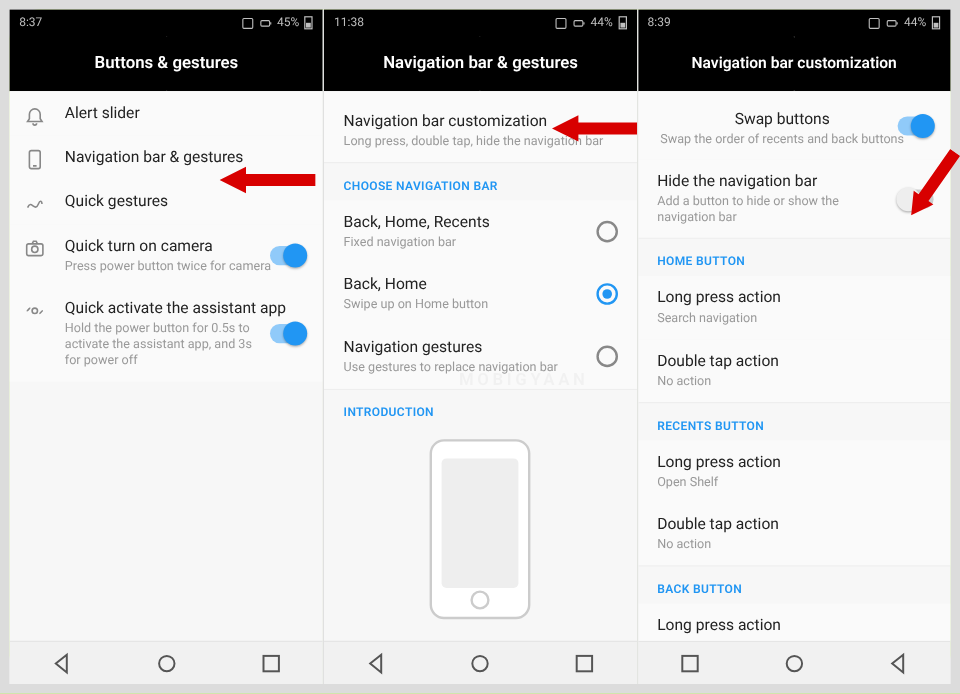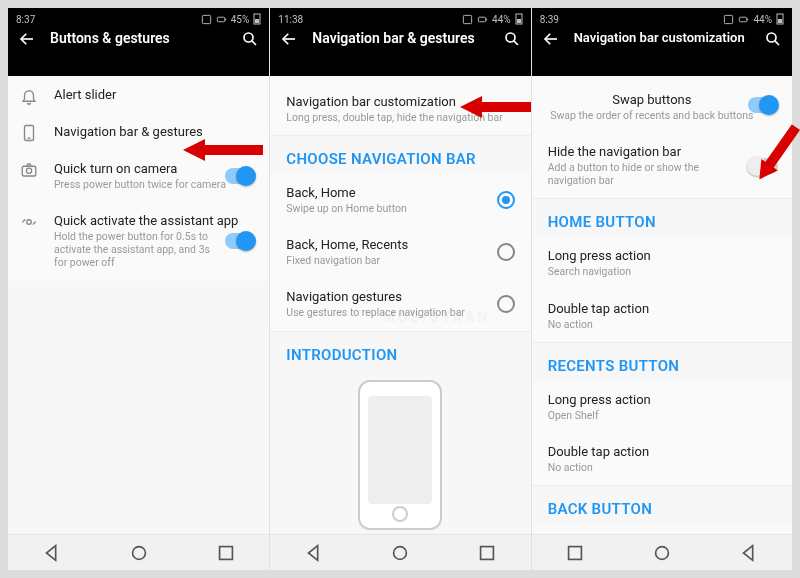--- a/index.html
+++ b/index.html
@@ -3,29 +3,29 @@
 <meta charset="utf-8">
 <style>
   * { box-sizing: border-box; margin: 0; padding: 0; font-family: -apple-system, Roboto, Arial, sans-serif; }
   body { background: #dcdcdc; width: 800px; height: 578px; overflow: hidden; position: relative; }
   .stage { position: absolute; left: 8px; top: 8px; width: 784px; height: 562px; background: #bef264; display: flex; border-radius: 24px; }
   .col { width: 33.333%; height: 100%; display: flex; flex-direction: column; position: relative; background:#f7f7f7; }
   .col + .col { border-left: 1px solid #e0e0e0; }
   .statusbar { height: 22px; background: #000; color: #bfbfbf; display: flex; align-items: center; justify-content: space-between; padding: 0 8px; font-size: 10px; }
   .statusbar .right { display:flex; align-items:center; gap:4px; }
   .statusbar svg { display:block; }
-  .appbar { height: 46px; background: #000; color: #fff; display: flex; padding: 0 10px; gap: 14px; }
+  .appbar { height: 46px; background: #000; color: #fff; display: flex; align-items: center; padding: 0 10px; gap: 14px; flex-direction: column; }
   .appbar .title { font-size: 14px; font-weight: 600; flex: 1; }
   .content { flex: 1; overflow: hidden; background: #f7f7f7; font-size: 12.5px; color: #333; }
   .item { padding: 11px 14px 11px 46px; position: relative; background:#fafafa; }
   .item.noicon { padding-left: 16px; }
   .item .label { font-size: 13px; color: #222; }
   .item .sub { font-size: 10.5px; color: #999; margin-top: 2px; line-height: 1.25; }
   .item .leading { position:absolute; left:12px; top:11px; width:20px; height:20px; color:#888; }
-  .section { padding: 14px 16px 6px; font-size: 15px; font-weight: 600; color: #2196f3; letter-spacing: .3px; }
+  .section { padding: 14px 16px 6px; font-size: 10px; font-weight: 600; color: #2196f3; letter-spacing: .3px; }
   .divider { height:1px; background:#eee; }
   .toggle { position:absolute; right:14px; top:50%; transform:translateY(-50%); width:30px; height:16px; border-radius:10px; }
   .toggle.on { background:#90caf9; }
   .toggle.on::after { content:""; position:absolute; right:-1px; top:-2px; width:20px; height:20px; border-radius:50%; background:#2196f3; box-shadow:0 1px 2px rgba(0,0,0,.3);}
   .toggle.off { background:#ccc; }
   .toggle.off::after { content:""; position:absolute; left:-1px; top:-2px; width:20px; height:20px; border-radius:50%; background:#eee; box-shadow:0 1px 2px rgba(0,0,0,.3);}
   .radio { position:absolute; right:16px; top:50%; transform:translateY(-50%); width:18px; height:18px; border-radius:50%; border:2px solid #888; }
   .radio.selected { border-color:#2196f3; }
   .radio.selected::after { content:""; position:absolute; left:3px; top:3px; width:8px; height:8px; border-radius:50%; background:#2196f3;}
   .navbar { height: 36px; background: #f1f1f1; display:flex; align-items:center; justify-content:space-around; border-top:1px solid #e5e5e5;}
@@ -80,20 +80,26 @@
       </div>
       <div class="item">
         <span class="leading"><svg width="18" height="18" viewBox="0 0 24 24" fill="none" stroke="#888" stroke-width="1.8">
               <rect x="6" y="2" width="12" height="20" rx="2"></rect>
               <line x1="10" y1="19" x2="14" y2="19"></line>
             </svg></span>
         <div class="label">Navigation bar &amp; gestures</div>
       </div>
       <div class="item">
         <span class="leading"><svg width="18" height="18" viewBox="0 0 24 24" fill="none" stroke="#888" stroke-width="1.8">
+              <path d="M4 16c4-10 8 6 12-4 2-5 4-3 4 0"></path>
+            </svg></span>
+        <div class="label">Quick gestures</div>
+      </div>
+      <div class="item">
+        <span class="leading"><svg width="18" height="18" viewBox="0 0 24 24" fill="none" stroke="#888" stroke-width="1.8">
               <rect x="3" y="7" width="18" height="13" rx="2"></rect>
               <circle cx="12" cy="13" r="3.5"></circle>
               <path d="M9 7l1.5-3h3L15 7"></path>
             </svg></span>
         <div class="label">Quick turn on camera</div>
         <div class="sub">Press power button twice for camera</div>
         <div class="toggle on"></div>
       </div>
       <div class="item">
         <span class="leading"><svg width="18" height="18" viewBox="0 0 24 24" fill="none" stroke="#888" stroke-width="1.8">
@@ -152,28 +158,28 @@
         </svg>
     </div>
     <div class="content">
       <div class="item noicon" style="padding-top:18px;">
         <div class="label">Navigation bar customization</div>
         <div class="sub">Long press, double tap, hide the navigation bar</div>
       </div>
       <div class="divider"></div>
       <div class="section">CHOOSE NAVIGATION BAR</div>
       <div class="item noicon">
+        <div class="label">Back, Home, Recents</div>
+        <div class="sub">Fixed navigation bar</div>
+        <div class="radio"></div>
+      </div>
+      <div class="item noicon">
         <div class="label">Back, Home</div>
         <div class="sub">Swipe up on Home button</div>
         <div class="radio selected"></div>
-      </div>
-      <div class="item noicon">
-        <div class="label">Back, Home, Recents</div>
-        <div class="sub">Fixed navigation bar</div>
-        <div class="radio"></div>
       </div>
       <div class="item noicon">
         <div class="label">Navigation gestures</div>
         <div class="sub">Use gestures to replace navigation bar</div>
         <div class="radio"></div>
       </div>
       <div class="divider"></div>
       <div class="section">INTRODUCTION</div>
       <div class="phone-illus"></div>
     </div>

